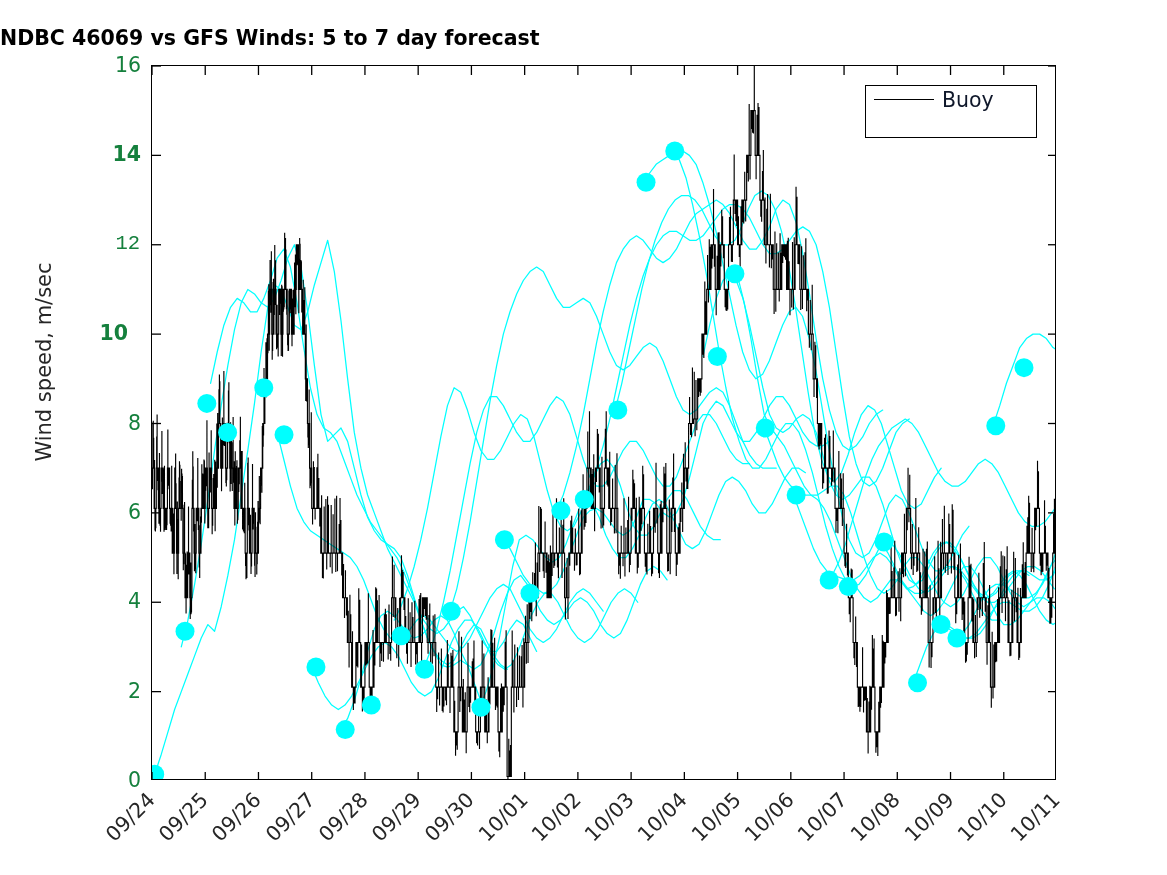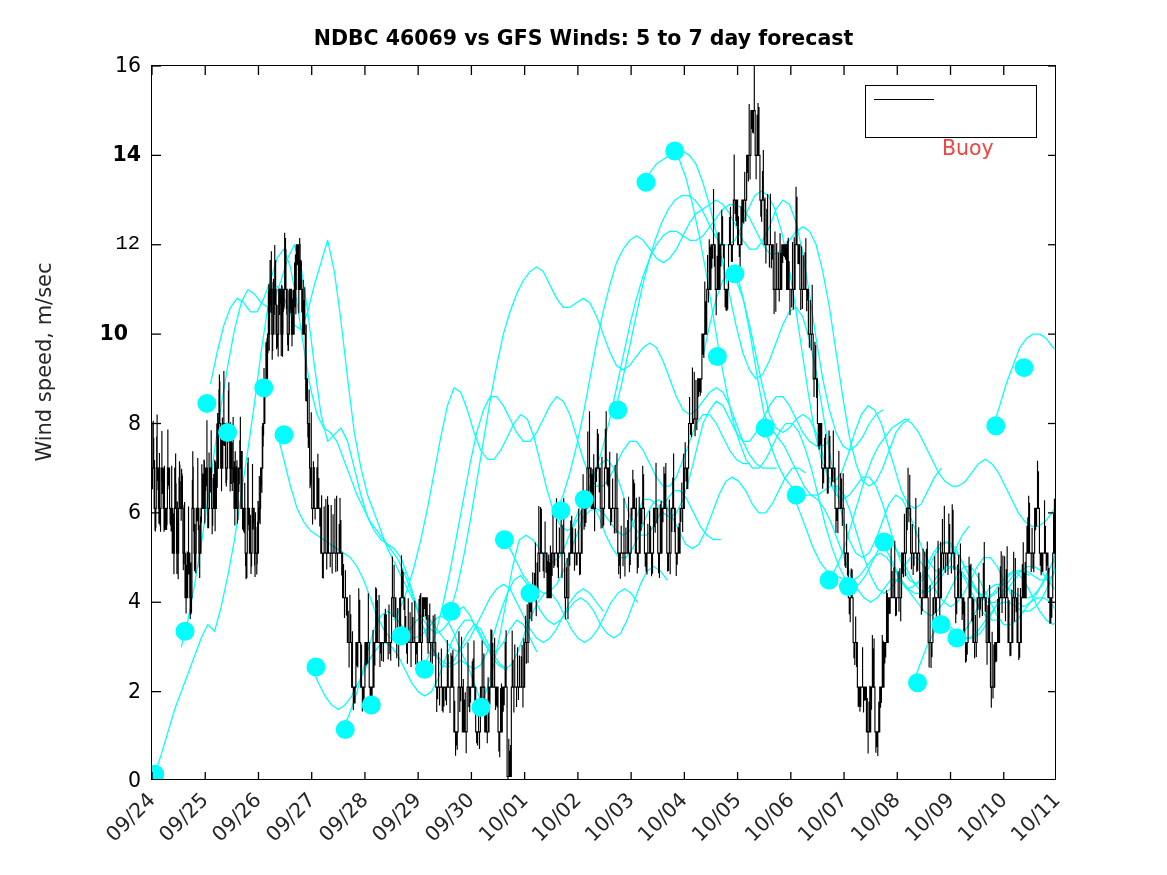--- a/index.html
+++ b/index.html
@@ -18,21 +18,20 @@
     position: relative;
     width: 1167px;
     height: 875px;
     background: #ffffff;
   }
   #chart-title {
     position: absolute;
     left: 0;
     top: 26px;
     width: 1167px;
-    text-align: center;
     font-size: 20.5px;
     font-weight: bold;
     color: #000000;
     letter-spacing: 0px;
   }
   #plot-area {
     position: absolute;
     left: 151px;
     top: 65px;
     width: 905px;
@@ -66,21 +65,21 @@
     top: 0;
     width: 1167px;
     height: 875px;
     pointer-events: none;
   }
   .ylab {
     position: absolute;
     width: 44px;
     text-align: right;
     font-size: 20.5px;
-    color: #000000;
+    color: #15803d;
     line-height: 1;
   }
   .xlab {
     position: absolute;
     font-size: 20.5px;
     color: #262626;
     white-space: nowrap;
     transform-origin: right top;
     transform: rotate(-45deg);
     line-height: 1;
@@ -108,24 +107,23 @@
     width: 60px;
     height: 0;
     border-top-width: 1.6px;
     border-top-style: solid;
   }
   .legend-text {
     position: absolute;
     left: 76px;
     top: 1px;
     font-size: 20.5px;
-    color: #ef4444;
+    color: #0f172a;
     line-height: 24px;
     white-space: nowrap;
-    margin-top: 48px;
   }
 </style>
 </head>
 <body>
 
 <div id="figure">
 
   <div id="chart-title">NDBC 46069 vs GFS Winds: 5 to 7 day forecast</div>
 
   <div id="y-axis-label">Wind speed, m/sec</div>

